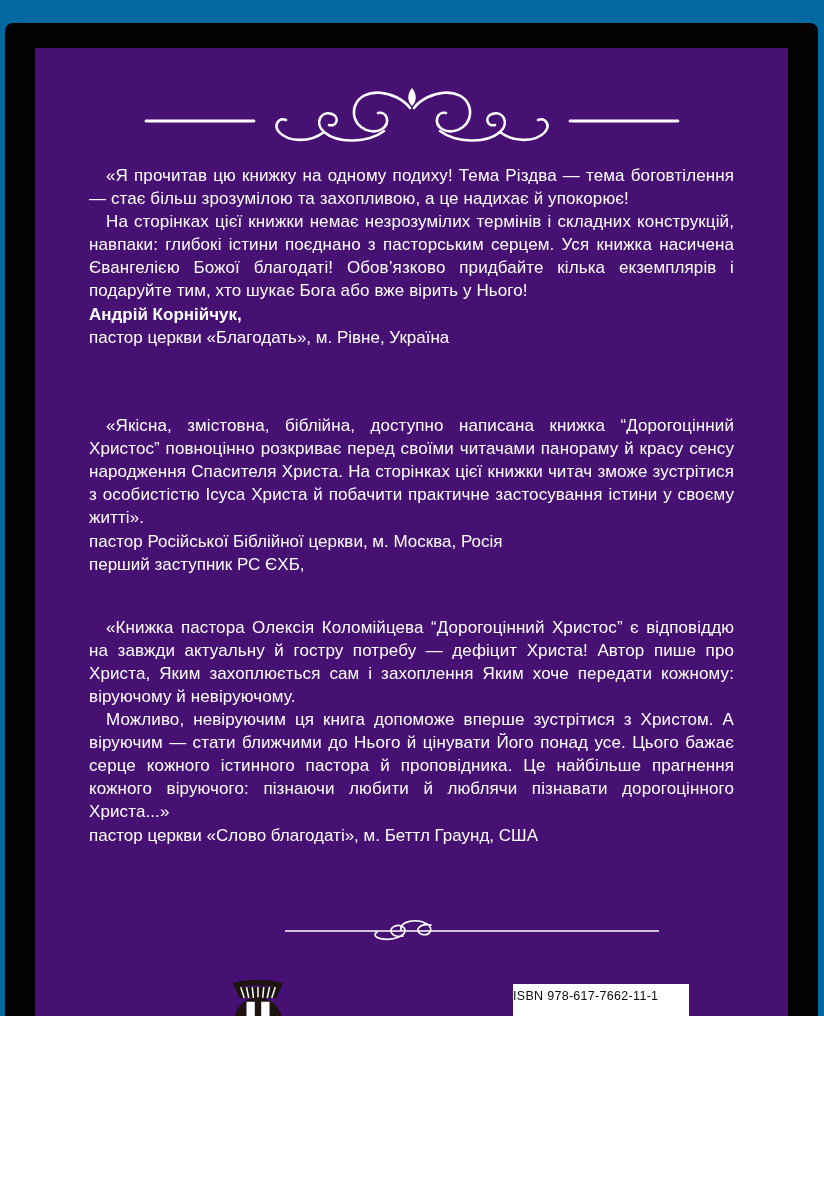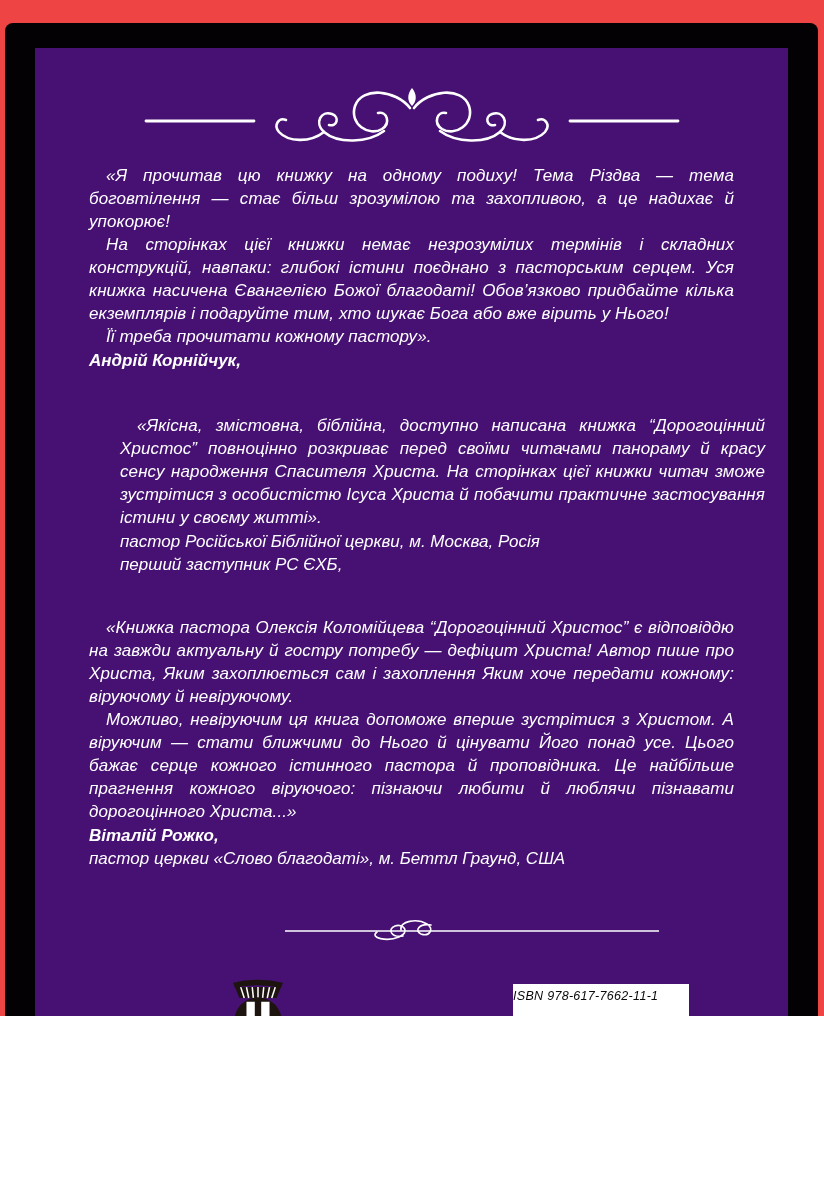--- a/index.html
+++ b/index.html
@@ -1,26 +1,26 @@
 <!DOCTYPE html>
 <html lang="uk"><head>
 <meta charset="utf-8">
 <style>
   html,body{margin:0;padding:0;background:#ffffff;}
-  #page{position:relative;width:824px;height:1016px;background:#ef4444;overflow:hidden;
-        font-family:"Liberation Sans",sans-serif;font-style:italic;}
+  #page{position:relative;width:824px;height:1016px;background:#0369a1;overflow:hidden;
+        font-family:"Liberation Sans",sans-serif;}
   #book{position:absolute;left:5px;top:23px;width:813px;height:1162px;background:#030104;border-radius:8px;}
   #cover{position:absolute;left:30px;top:25px;width:753px;height:1100px;background:#461173;}
   .testimonial{position:absolute;left:54px;width:645px;color:#ffffff;}
   .testimonial p{margin:0;font-size:17px;line-height:23px;text-align:justify;text-indent:17px;
                  letter-spacing:0.1px;}
   .attribution{margin-top:1px;text-align:left;padding-right:25px;font-size:17px;line-height:23px;}
   .attribution .author{font-weight:bold;}
   #t1{top:116px;}
-  #t2{top:366px;margin-left:31px;}
+  #t2{top:366px;}
   #t3{top:568px;}
   #ornament-top{position:absolute;top:36px;left:50%;margin-left:-280px;}
   #ornament-bottom{position:absolute;top:870px;left:248px;}
   #publisher{position:absolute;left:140px;top:928px;width:165px;text-align:center;color:#fff;}
   #publisher .name{margin-top:18px;font-family:"Liberation Serif",serif;font-size:19px;
                    letter-spacing:4px;color:#ffffff;}
   #publisher .rule{width:106px;height:4px;background:#1d1410;margin:5px auto 0 auto;}
   #publisher .site{margin-top:26px;font-size:21px;font-weight:bold;color:#ffffff;}
   #barcode{position:absolute;left:478px;top:936px;width:176px;height:106px;background:#ffffff;
            display:flex;flex-direction:column;align-items:flex-start;gap:15px;}
@@ -50,39 +50,38 @@
         <g stroke="#ffffff" stroke-width="2.6" fill="none" stroke-linecap="round" transform="translate(560,0) scale(-1,1)">
           <path d="M278,24 C264,6 230,2 223,22 C217,40 237,53 250,45 C259,39 255,27 246,29"></path>
           <path d="M252,47 C236,59 206,60 192,48 C182,39 189,26 200,30 C208,33 205,43 197,41"></path>
           <path d="M192,48 C178,59 156,58 147,48 C141,41 147,33 154,36"></path>
         </g>
       </svg>
 
       <div class="testimonial" id="t1">
         <p>«Я прочитав цю книжку на одному подиху! Тема Різдва — тема боговтілення — стає більш зрозумілою та захопливою, а це надихає й упокорює!</p>
         <p>На сторінках цієї книжки немає незрозумілих термінів і складних конструкцій, навпаки: глибокі істини поєднано з пасторським серцем. Уся книжка насичена Євангелією Божої благодаті! Обов’язково придбайте кілька екземплярів і подаруйте тим, хто шукає Бога або вже вірить у Нього!</p>
-        <p>Її треба прочитати кожному пастору».</p>
         <div class="attribution">
           <div class="author">Андрій Корнійчук,</div>
+          <div>пастор церкви «Благодать», м. Рівне, Україна</div>
         </div>
       </div>
 
       <div class="testimonial" id="t2">
         <p>«Якісна, змістовна, біблійна, доступно написана книжка “Дорогоцінний Христос” повноцінно розкриває перед своїми читачами панораму й красу сенсу народження Спасителя Христа. На сторінках цієї книжки читач зможе зустрітися з особистістю Ісуса Христа й побачити практичне застосування істини у своєму житті».</p>
         <div class="attribution">
           <div>пастор Російської Біблійної церкви, м. Москва, Росія</div>
           <div>перший заступник РС ЄХБ,</div>
         </div>
       </div>
 
       <div class="testimonial" id="t3">
         <p>«Книжка пастора Олексія Коломійцева “Дорогоцінний Христос” є відповіддю на завжди актуальну й гостру потребу — дефіцит Христа! Автор пише про Христа, Яким захоплюється сам і захоплення Яким хоче передати кожному: віруючому й невіруючому.</p>
         <p>Можливо, невіруючим ця книга допоможе вперше зустрітися з Христом. А віруючим — стати ближчими до Нього й цінувати Його понад усе. Цього бажає серце кожного істинного пастора й проповідника. Це найбільше прагнення кожного віруючого: пізнаючи любити й люблячи пізнавати дорогоцінного Христа...»</p>
         <div class="attribution">
-          <div class="author">Віталій Рожко,</div>
           <div>пастор церкви «Слово благодаті», м. Беттл Граунд, США</div>
         </div>
       </div>
 
       <svg id="ornament-bottom" width="378" height="26" viewBox="0 0 378 26" fill="none">
         <line x1="2" y1="13" x2="376" y2="13" stroke="#ffffff" stroke-width="1.6"></line>
         <g stroke="#ffffff" stroke-width="1.6" fill="none" stroke-linecap="round">
           <path d="M94,14 C86,20 104,24 116,19 C128,14 120,5 112,8 C104,11 108,20 120,18"></path>
           <path d="M118,12 C116,3 134,0 144,6 C152,11 146,19 138,16 C131,13 136,5 148,7"></path>
         </g>

